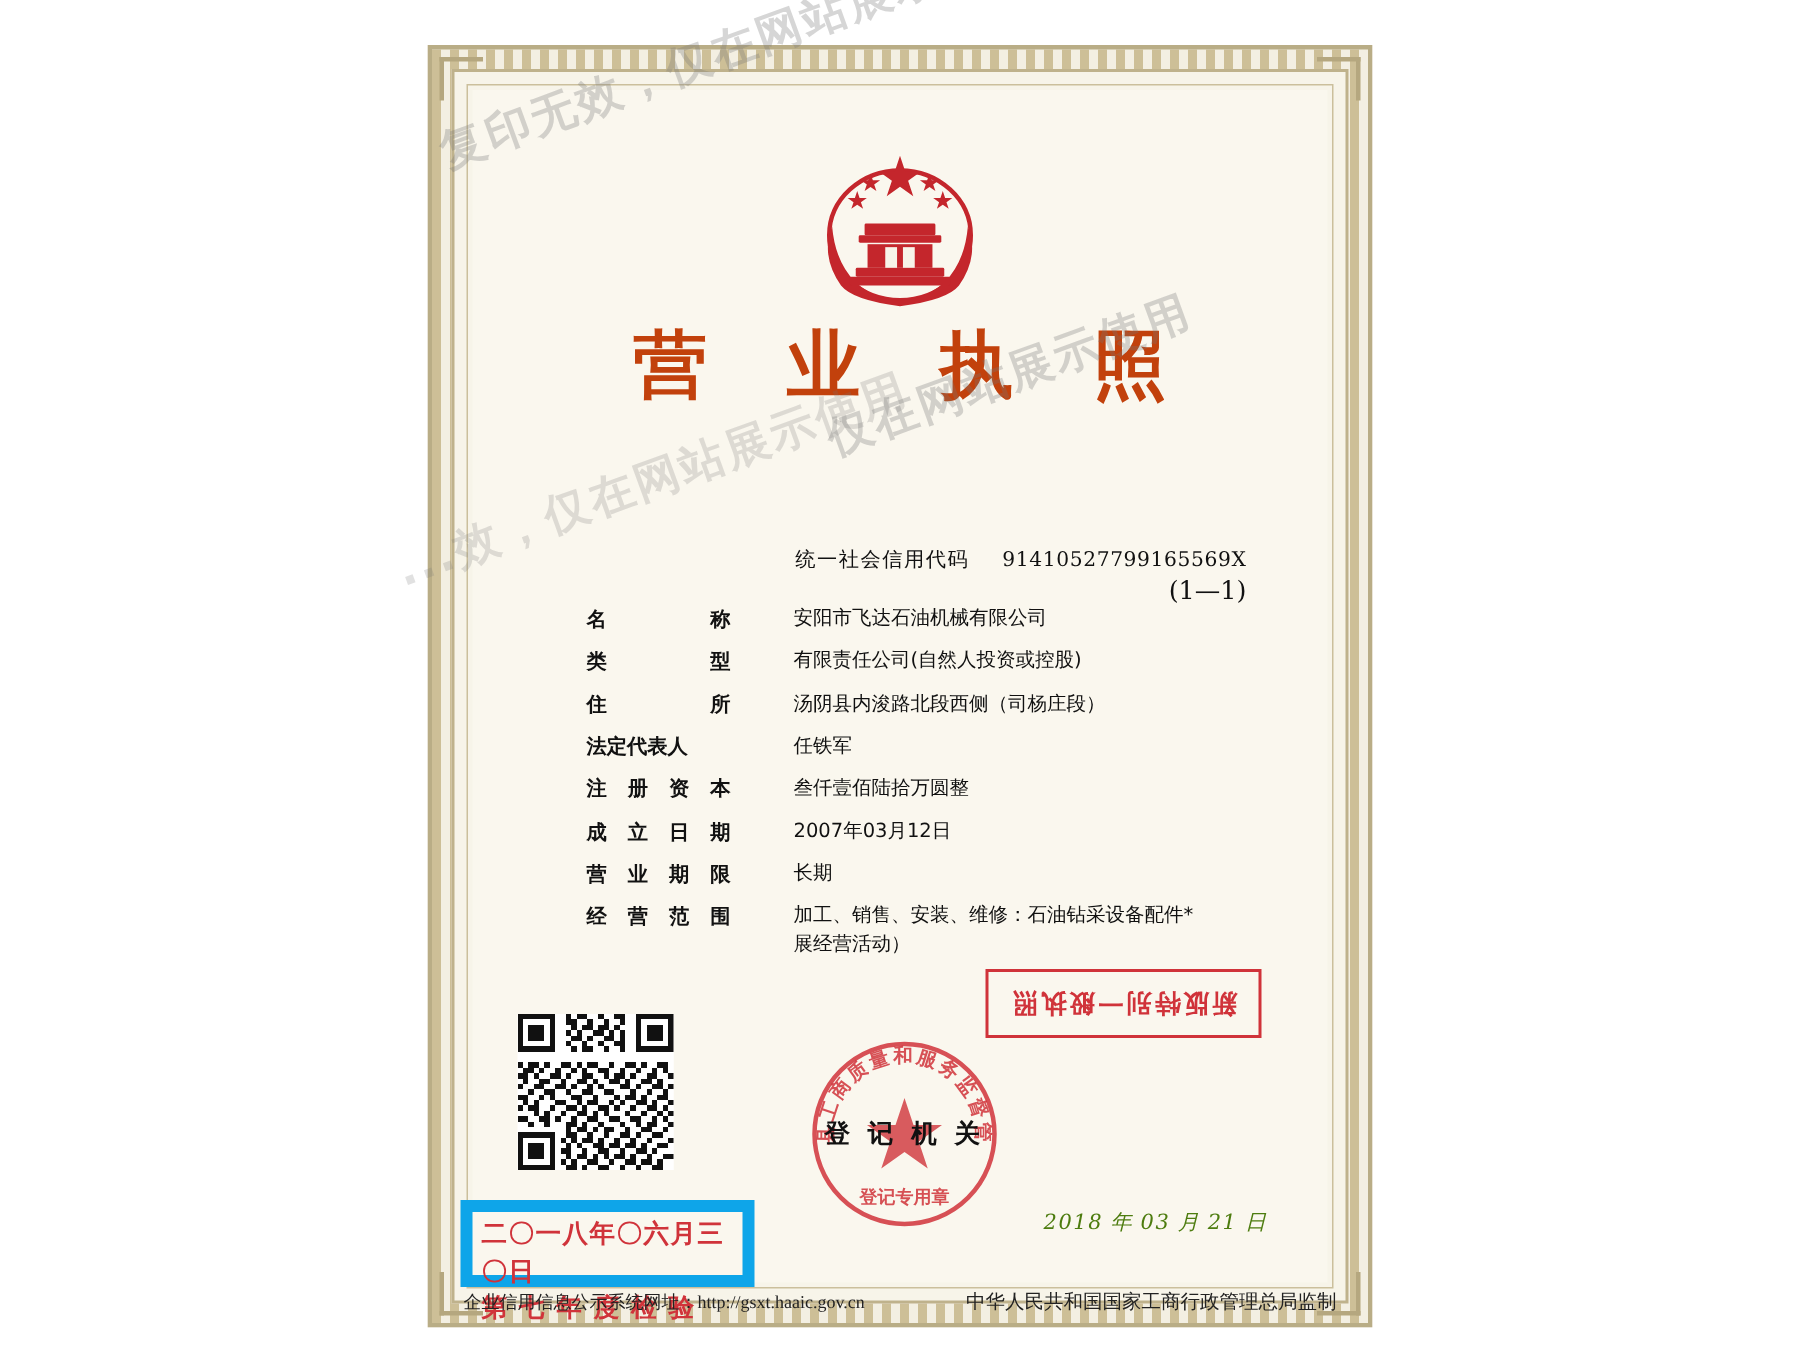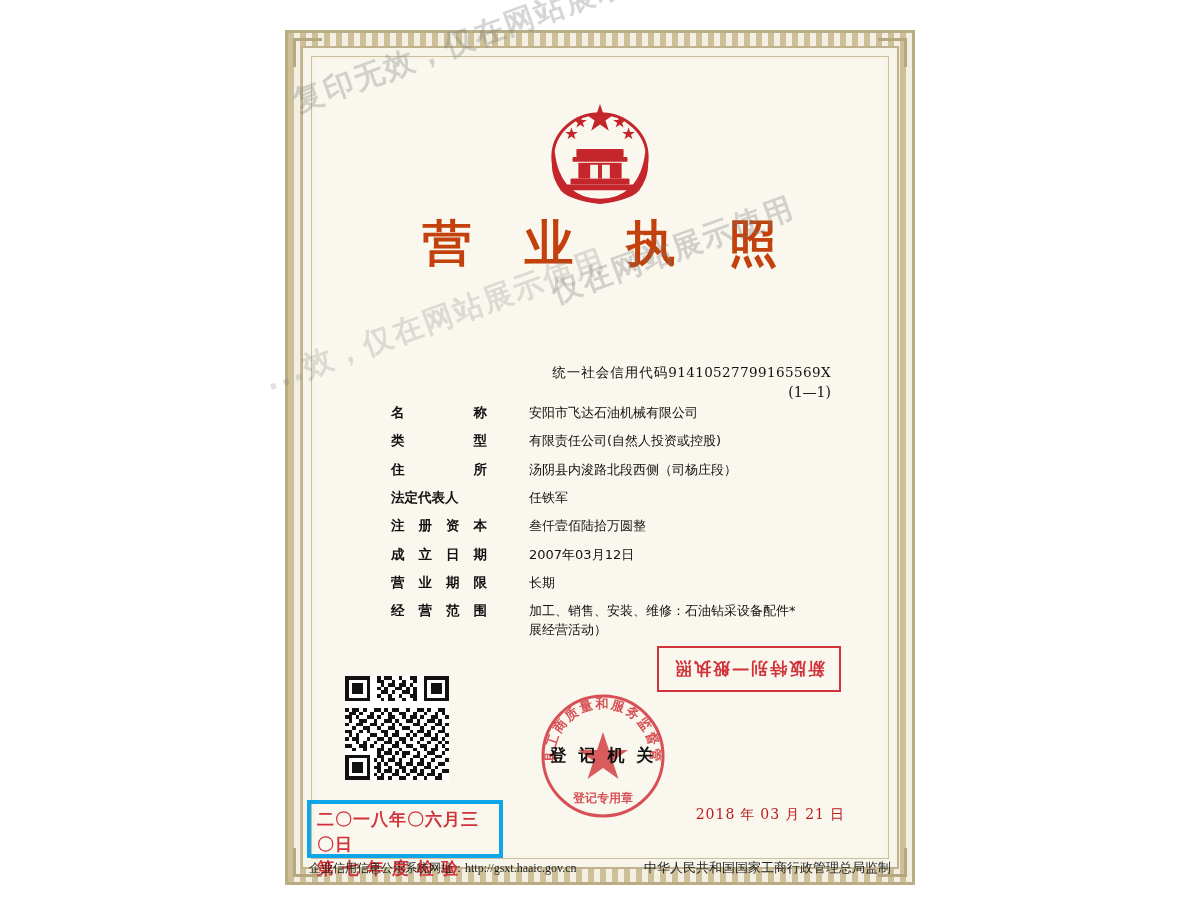--- a/index.html
+++ b/index.html
@@ -75,24 +75,24 @@
     font-size:23px;
     letter-spacing:2px;
     color:#1a1a1a;
   }
   
   #code-line{
     position:absolute;right:84px;top:334px;
     font-size:13.5px;color:#111;white-space:nowrap;
   }
   #code-line .lbl{font-family:"DejaVu Serif","Liberation Serif",serif;letter-spacing:1px;}
-  #code-line .val{font-family:"DejaVu Serif","Liberation Serif",serif;letter-spacing:0.4px;}
+  #code-line .val{font-family:"DejaVu Serif","Liberation Serif",serif;letter-spacing:0.4px;margin-left:22px;}
   #sheet-no{
     position:absolute;right:84px;top:354px;
-    font-size:14px;color:#111;
+    font-size:17px;color:#111;
     font-family:"DejaVu Serif","Liberation Serif",serif;
   }
   
   #fields{
     position:absolute;left:106px;top:374px;right:60px;
   }
   .row{display:flex;align-items:flex-start;margin-bottom:9.5px;}
   .row .lab{
     width:96px;flex:none;
     font-size:13.5px;
@@ -136,32 +136,33 @@
     display:flex;align-items:center;justify-content:center;
     transform:rotate(180deg);
   }
   #rect-seal span{
     color:#d0333a;font-size:17px;font-weight:bold;letter-spacing:2px;
     font-family:"DejaVu Serif","Liberation Serif",serif;
   }
   #stamp-bl{
     position:absolute;left:22px;top:770px;
     width:196px;height:58px;
-    border:4px solid #0ea5e9;
+    border:8px solid #0ea5e9;
     color:#d0333a;
     font-size:17px;font-weight:bold;
     font-family:"DejaVu Serif","Liberation Serif",serif;
     padding:3px 6px;box-sizing:border-box;
     line-height:1.45;
     letter-spacing:1px;
   }
   #issue-date{
     position:absolute;right:70px;top:776px;
-    font-size:14px;color:#b91c1c;letter-spacing:1px;
-    font-family:"DejaVu Serif","Liberation Serif",serif;
+    font-size:14px;color:#4d7c0f;letter-spacing:1px;
+    font-family:"DejaVu Serif","Liberation Serif",serif;
+    font-style:italic;
   }
   #issue-date .u{border-bottom:none;padding:0 5px;}
   
   #footer-left{
     position:absolute;left:24px;bottom:8px;
     font-size:12px;color:#222;
     font-family:Liberation Serif, serif;
   }
   #footer-right{
     position:absolute;right:24px;bottom:8px;

